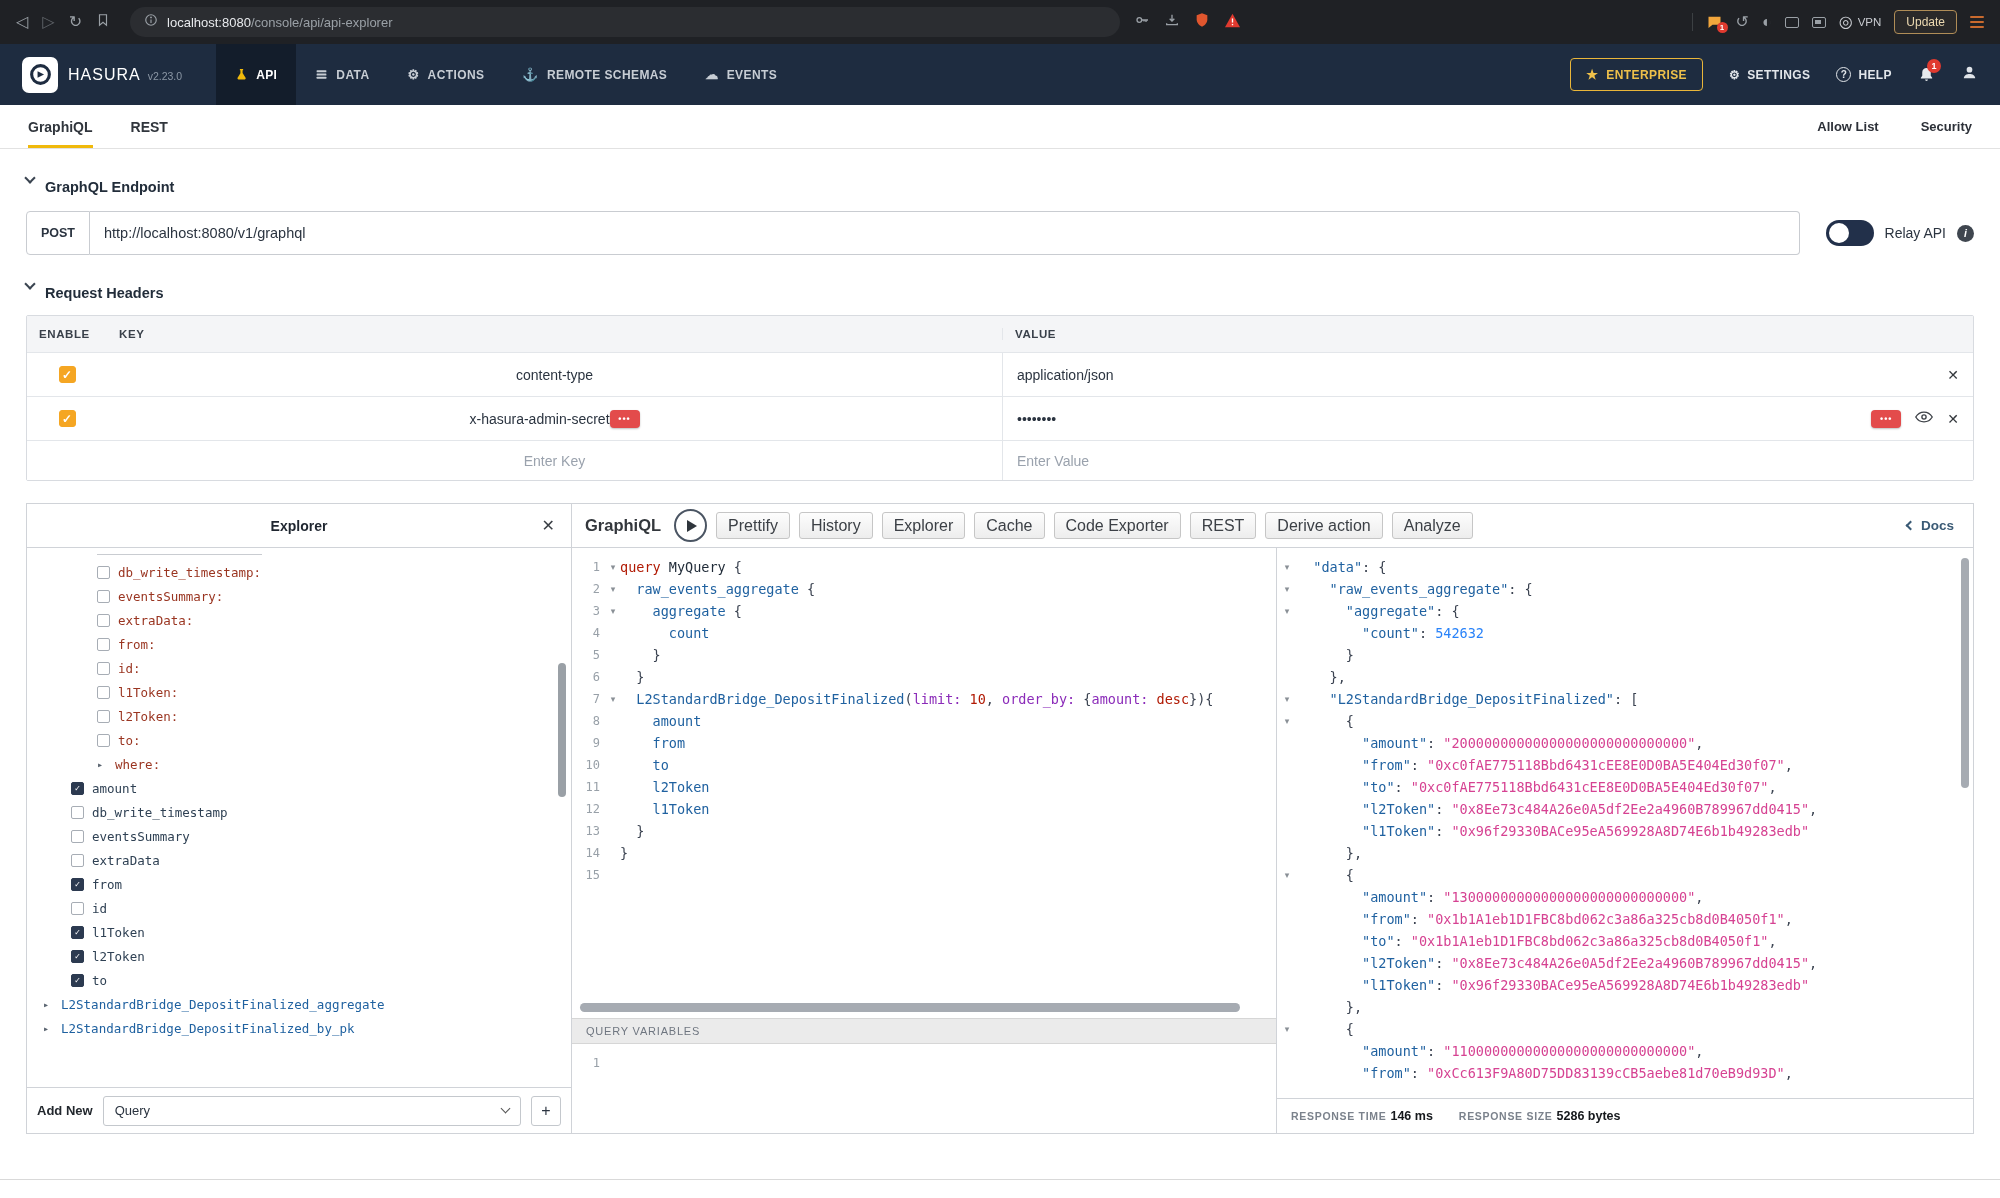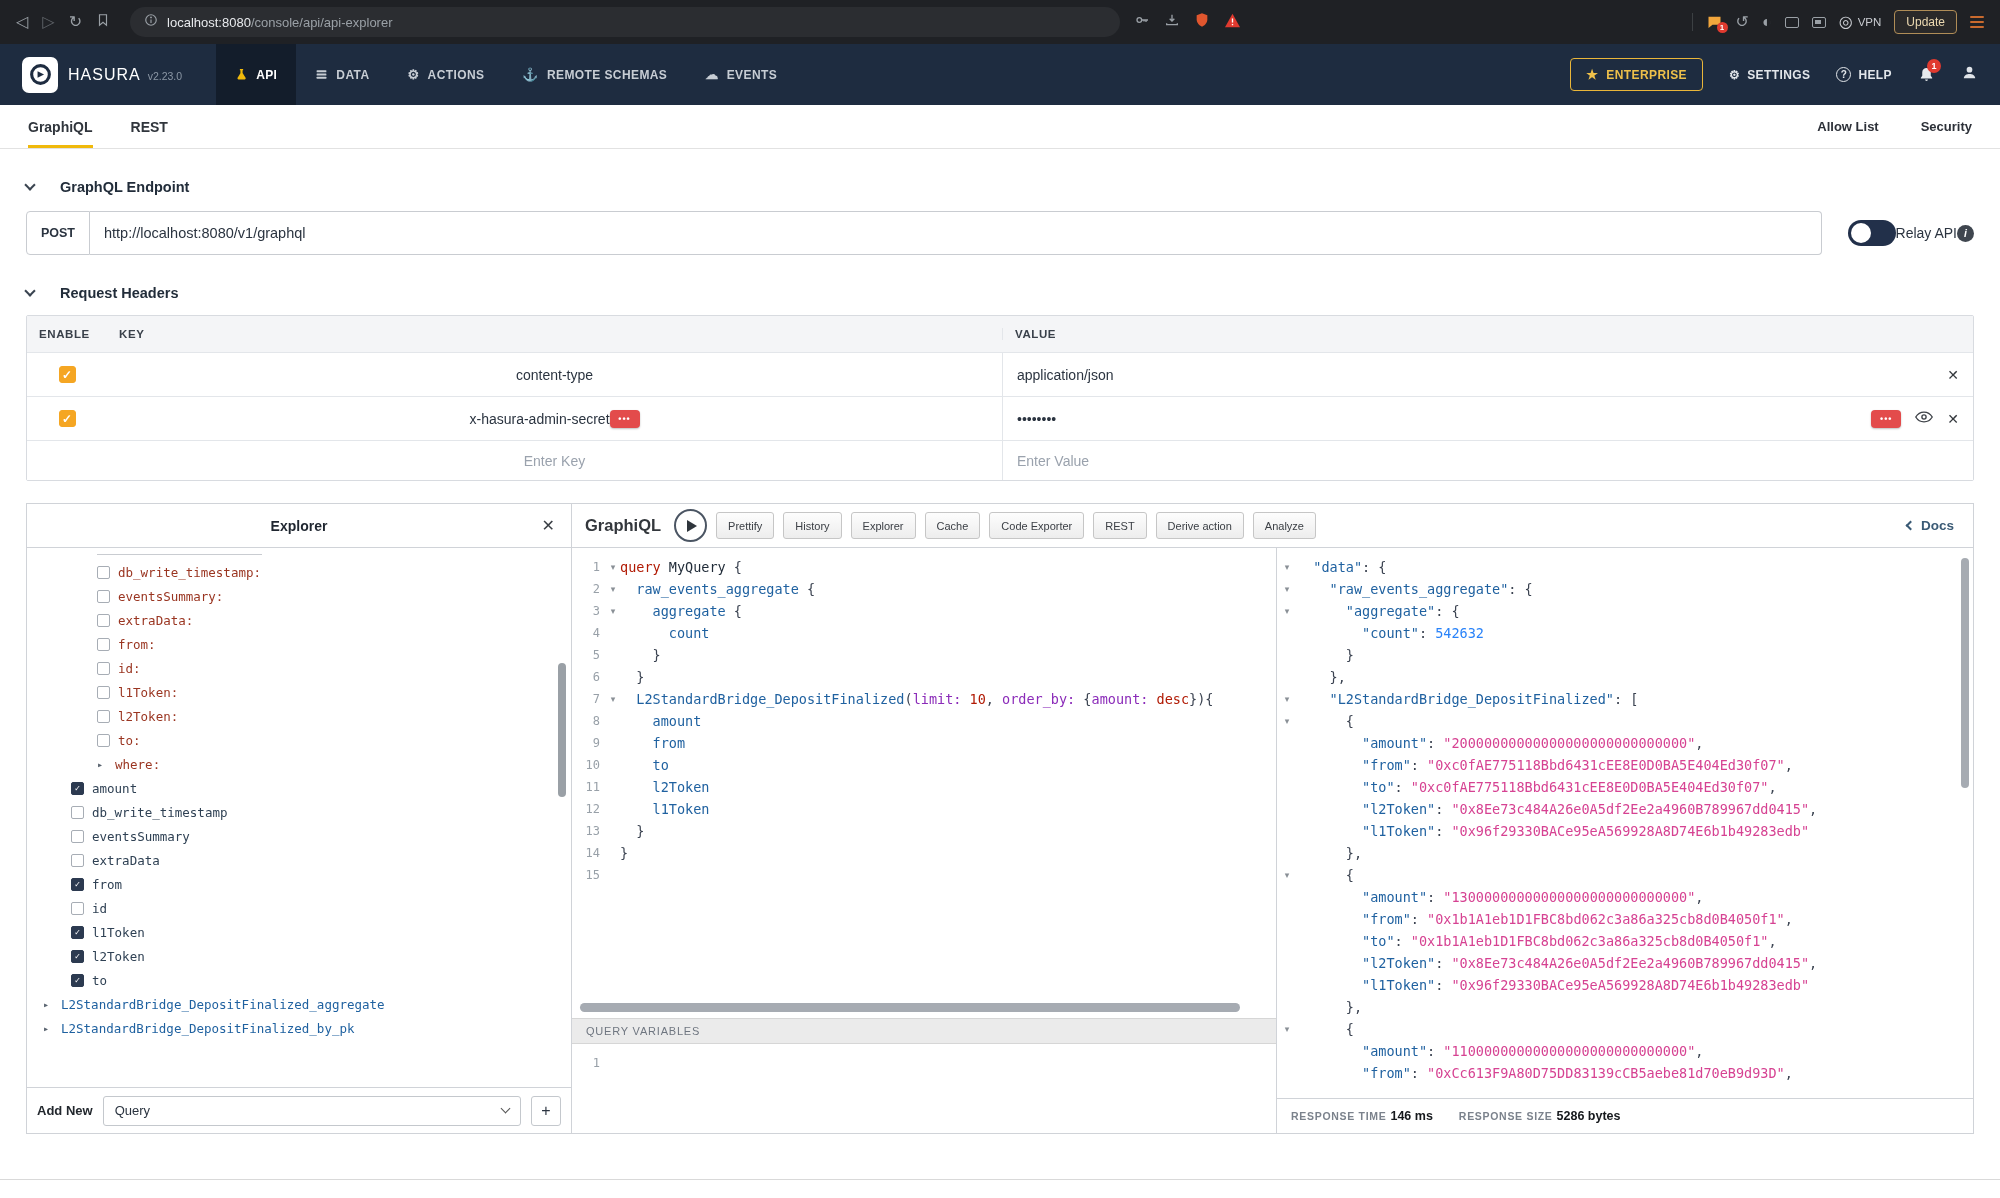--- a/index.html
+++ b/index.html
@@ -46,28 +46,28 @@
   
   .subnav{height:44px;border-bottom:1px solid #e2e2e2;display:flex;align-items:center;padding:0 28px}
   .sub-tabs{display:flex;gap:38px;height:100%}
   .sub-tab{display:flex;align-items:center;font-size:14px;font-weight:bold;color:#30353c;height:100%;border-bottom:3px solid transparent;padding-top:3px;cursor:pointer}
   .sub-tab.active{border-bottom-color:#f0b90b}
   .sub-right{margin-left:auto;display:flex;gap:42px}
   .sub-link{font-size:13px;font-weight:bold;color:#2c3038;cursor:pointer}
 
   
   .content{padding:0 26px}
-  .sec-head{display:flex;align-items:center;gap:26px;margin-top:30px;cursor:pointer}
+  .sec-head{display:flex;gap:11px;margin-top:30px;cursor:pointer}
   .sec-head .chev{display:inline-block;width:8px;height:8px;border-right:2px solid #3a4450;border-bottom:2px solid #3a4450;transform:rotate(45deg);margin-top:-5px}
   .sec-title{font-size:14.5px;font-weight:bold;color:#222d3a}
 
   .endpoint-row{margin-top:16px;display:flex;align-items:center}
   .post-box{width:64px;height:44px;border:1px solid #c9ccd1;border-radius:4px 0 0 4px;display:flex;align-items:center;justify-content:center;font-size:12.5px;font-weight:bold;color:#2b3440;background:#fff}
   .ep-input{flex:1;height:44px;border:1px solid #c9ccd1;border-left:none;border-radius:0 4px 4px 0;padding:0 14px;font-size:14.5px;color:#2b3440;font-family:"Liberation Sans",sans-serif;outline:none;background:#fff}
-  .relay-group{display:flex;align-items:center;margin-left:26px}
+  .relay-group{display:flex;align-items:center;gap:11px;margin-left:26px}
   .toggle{width:48px;height:26px;border-radius:13px;background:#22304a;position:relative;cursor:pointer}
   .toggle:before{content:"";position:absolute;left:3px;top:3px;width:20px;height:20px;border-radius:50%;background:#fff}
   .relay-label{font-size:14px;color:#2b3440}
   .info-dot{width:17px;height:17px;border-radius:50%;background:#3f464f;color:#fff;font-size:10.5px;font-weight:bold;display:flex;align-items:center;justify-content:center;font-style:italic}
 
   
   .ht{margin-top:14px;border:1px solid #d8dbe0;border-radius:2px}
   .ht-head,.ht-row{display:grid;grid-template-columns:80px 895px 1fr}
   .ht-head{background:#f4f5f7;height:36px;align-items:center}
   .ht-head .hcell{font-size:11.5px;font-weight:bold;letter-spacing:.6px;color:#39404a;padding:0 12px}
@@ -110,21 +110,21 @@
   .addnew{font-size:13px;font-weight:bold;color:#23282e;white-space:nowrap}
   .x-select{flex:1;height:30px;border:1px solid #c4c8cd;border-radius:3px;display:flex;align-items:center;justify-content:space-between;padding:0 11px;font-size:13px;color:#2b3440;cursor:pointer}
   .sel-chev{display:inline-block;width:7px;height:7px;border-right:1.6px solid #555;border-bottom:1.6px solid #555;transform:rotate(45deg);margin-top:-4px}
   .x-plus{width:30px;height:30px;border:1px solid #c4c8cd;border-radius:3px;display:flex;align-items:center;justify-content:center;font-size:16px;color:#2b3440;cursor:pointer}
 
   .gql{flex:1;display:flex;flex-direction:column;min-width:0}
   .toolbar{height:44px;border-bottom:1px solid #d0d3d8;display:flex;align-items:center;gap:9px;padding:0 13px;flex:none;background:#fff}
   .gq-title{font-size:16.5px;font-weight:600;color:#33373c;margin-right:4px}
   .play{width:33px;height:33px;border:2px solid #4b5563;border-radius:50%;display:flex;align-items:center;justify-content:center;cursor:pointer;background:#fff}
   .play:before{content:"";display:block;width:0;height:0;border-left:10px solid #2f353c;border-top:6px solid transparent;border-bottom:6px solid transparent;margin-left:3px}
-  .tb-btn{height:27px;padding:0 11px;border:1px solid #c6c6c6;border-radius:3px;background:linear-gradient(#fdfdfd,#ededed);font-size:11px;color:#3c4046;display:flex;align-items:center;cursor:pointer;white-space:nowrap}
+  .tb-btn{height:27px;padding:0 11px;border:1px solid #c6c6c6;border-radius:3px;background:linear-gradient(#fdfdfd,#ededed);font-size:16px;color:#3c4046;display:flex;align-items:center;cursor:pointer;white-space:nowrap}
   .docs{margin-left:auto;display:flex;align-items:center;gap:7px;color:#3a5a75;font-size:13.5px;font-weight:600;cursor:pointer;padding-right:6px}
   .docs .chevl{display:inline-block;width:7px;height:7px;border-left:2px solid #3a5a75;border-bottom:2px solid #3a5a75;transform:rotate(45deg)}
 
   .panes{flex:1;display:flex;min-height:0}
   .editor-col{width:705px;border-right:1px solid #d0d3d8;display:flex;flex-direction:column}
   .code-area{height:470px;position:relative;padding-top:8px;overflow:hidden}
   .cl{display:flex;height:22px;align-items:center}
   .ln{width:34px;text-align:right;padding-right:6px;color:#98a0a8;font-family:"DejaVu Sans Mono",monospace;font-size:12px;flex:none}
   .fold{width:14px;color:#8a9096;font-size:9px;text-align:center;flex:none}
   .src{white-space:pre;font-family:"DejaVu Sans Mono",monospace;font-size:13.5px}

